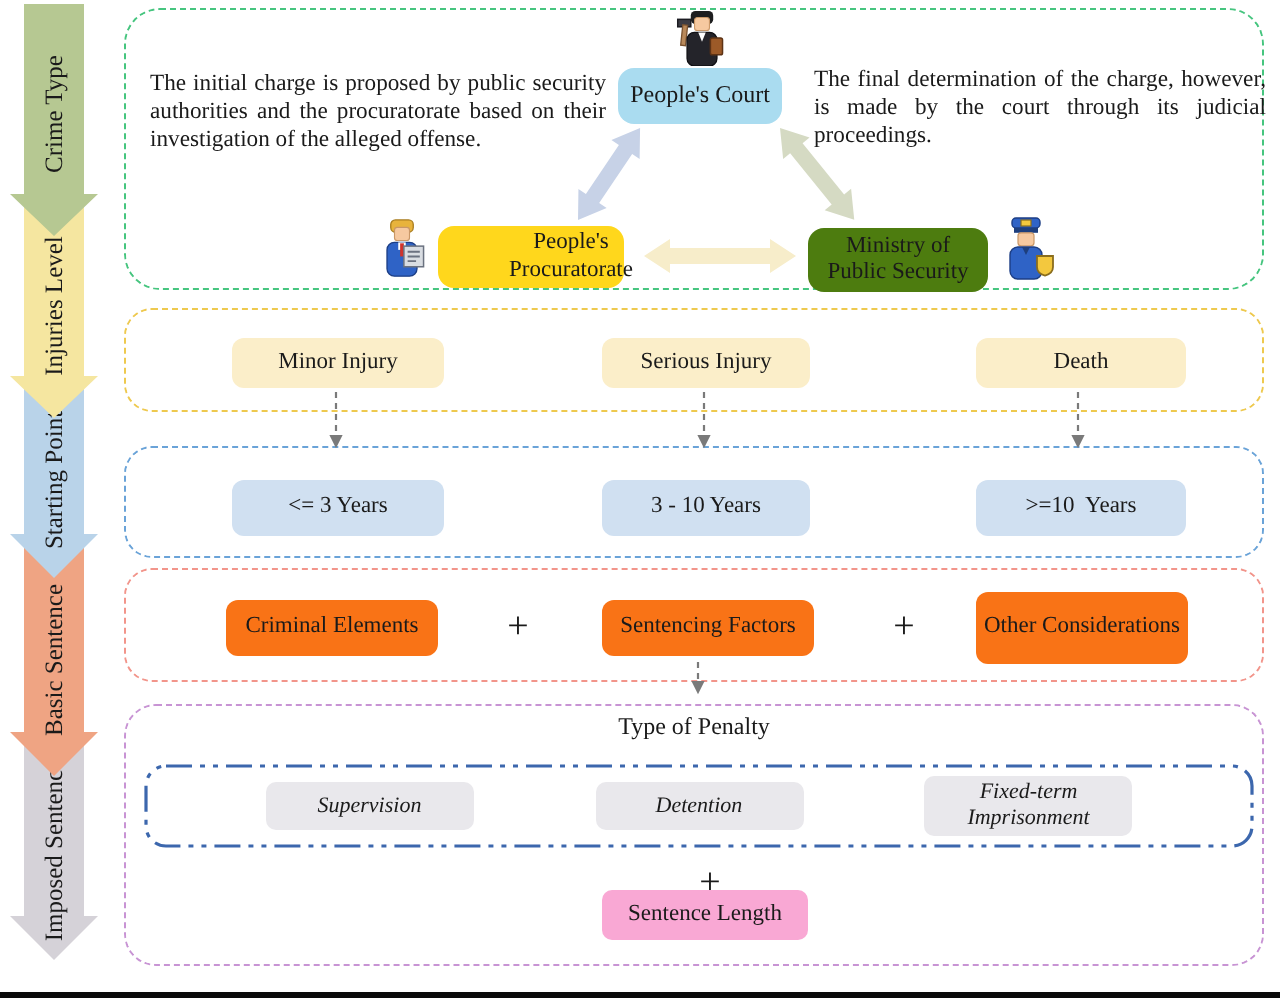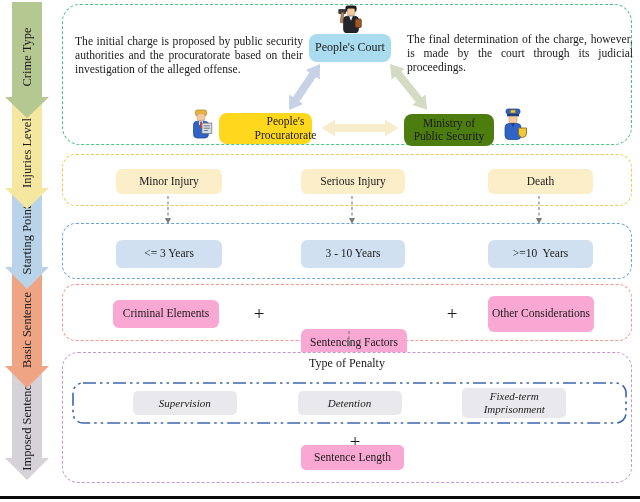--- a/index.html
+++ b/index.html
@@ -20,30 +20,30 @@
         text-align:center;font-size:11.5px;line-height:1.15;box-sizing:border-box;padding:1px 3px;}
   .court   {left:246px;top:29px;width:82px;height:28px;background:#aadcf0;border-radius:8px;font-size:12px;}
   .proc    {left:156px;top:108px;width:93px;height:31px;background:#ffd71c;border-radius:8px;padding-left:43px;}
   .ministry{left:341px;top:109px;width:90px;height:32px;background:#4d7c0f;border-radius:8px;}
   .icon{position:absolute;}
   .judge {left:273px;top:0px;}
   .pros  {left:123px;top:104px;}
   .police{left:434px;top:102px;}
   .n-yellow{background:#fbeec9;}
   .n-blue  {background:#d0e0f1;white-space:pre;}
-  .n-peach {background:#f9a8d4;}
+  .n-peach {background:#f97316;}
   .n-gray  {background:#f9a8d4;border-radius:5px;}
   .inj-0{left:53px;top:14px;width:106px;height:25px;}
   .inj-1{left:238px;top:14px;width:104px;height:25px;}
   .inj-2{left:425px;top:14px;width:105px;height:25px;}
   .yr-0{left:53px;top:16px;width:106px;height:28px;}
   .yr-1{left:238px;top:16px;width:104px;height:28px;}
   .yr-2{left:425px;top:16px;width:105px;height:28px;}
   .bs-0{left:50px;top:15px;width:106px;height:28px;}
-  .bs-1{left:238px;top:15px;width:106px;height:28px;margin-top:29px;}
+  .bs-1{left:238px;top:15px;width:106px;height:28px;}
   .bs-2{left:425px;top:11px;width:106px;height:36px;}
   .plus{position:absolute;font-size:19px;line-height:26px;text-align:center;width:24px;height:26px;}
   .plus-a{left:184px;top:16px;}
   .plus-b{left:377px;top:16px;}
   .penalty-title{position:absolute;left:0;top:3px;width:100%;text-align:center;font-size:12px;}
   .penalty-inner{position:absolute;left:9px;top:29px;width:555px;height:42px;
                  display:flex;align-items:center;justify-content:space-evenly;font-style:italic;}
   .penalty-inner > svg{position:absolute;left:0;top:0;}
   .pbox{position:relative;width:104px;min-height:24px;display:flex;align-items:center;justify-content:center;
         text-align:center;font-size:11px;line-height:1.15;background:#e9e8ec;border-radius:5px;

